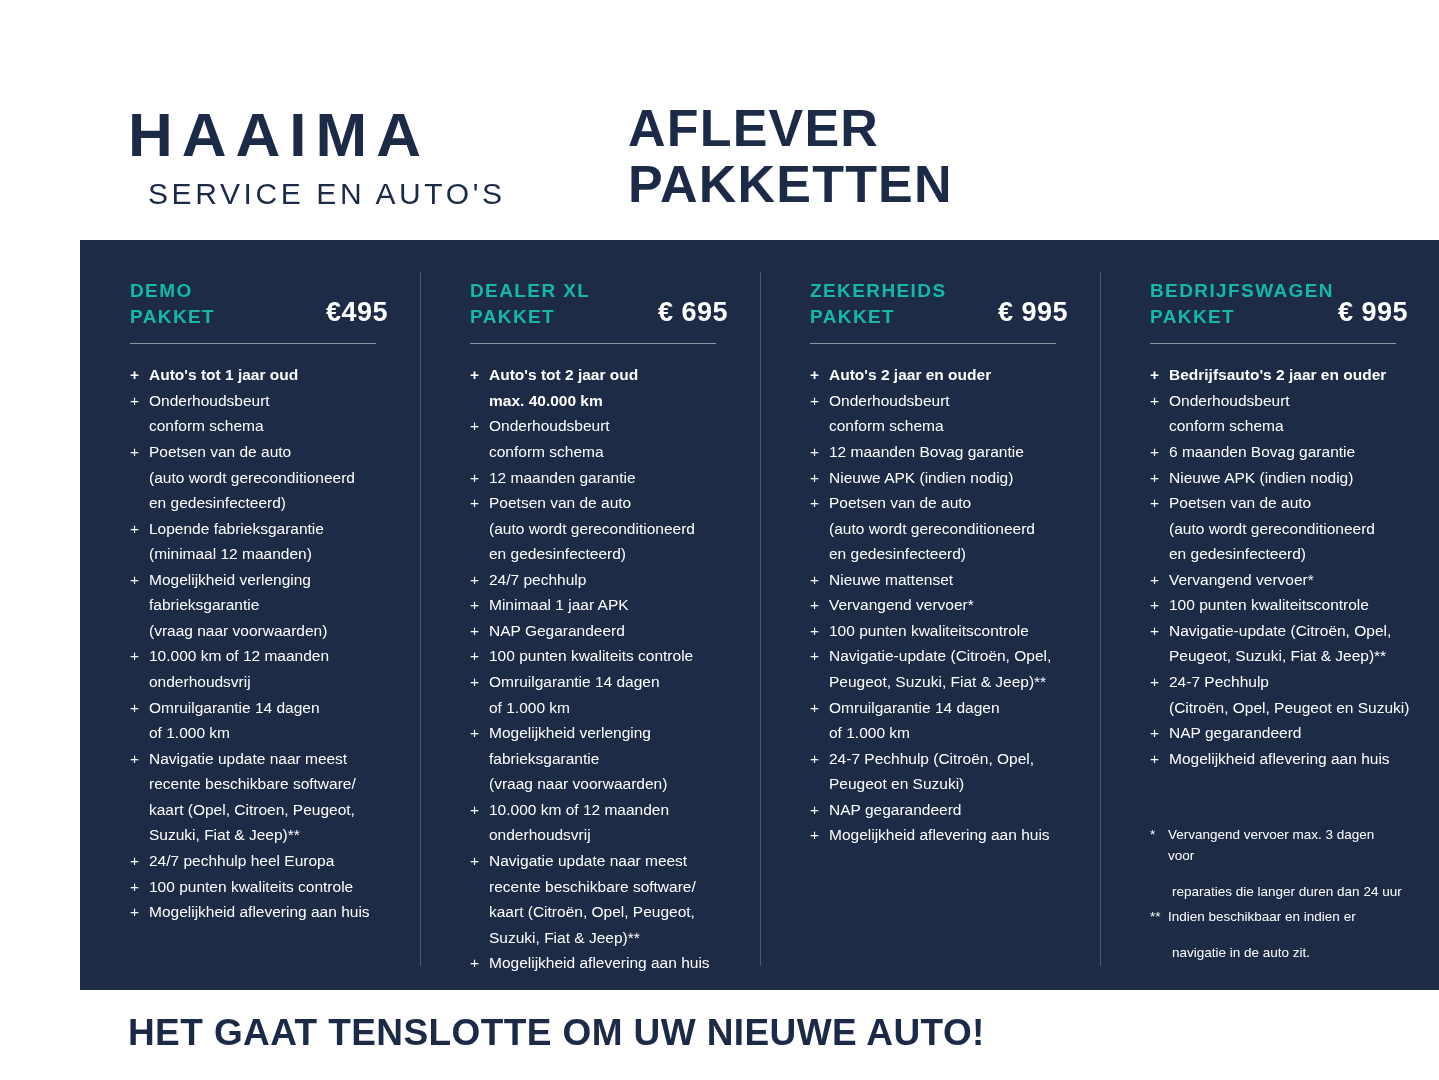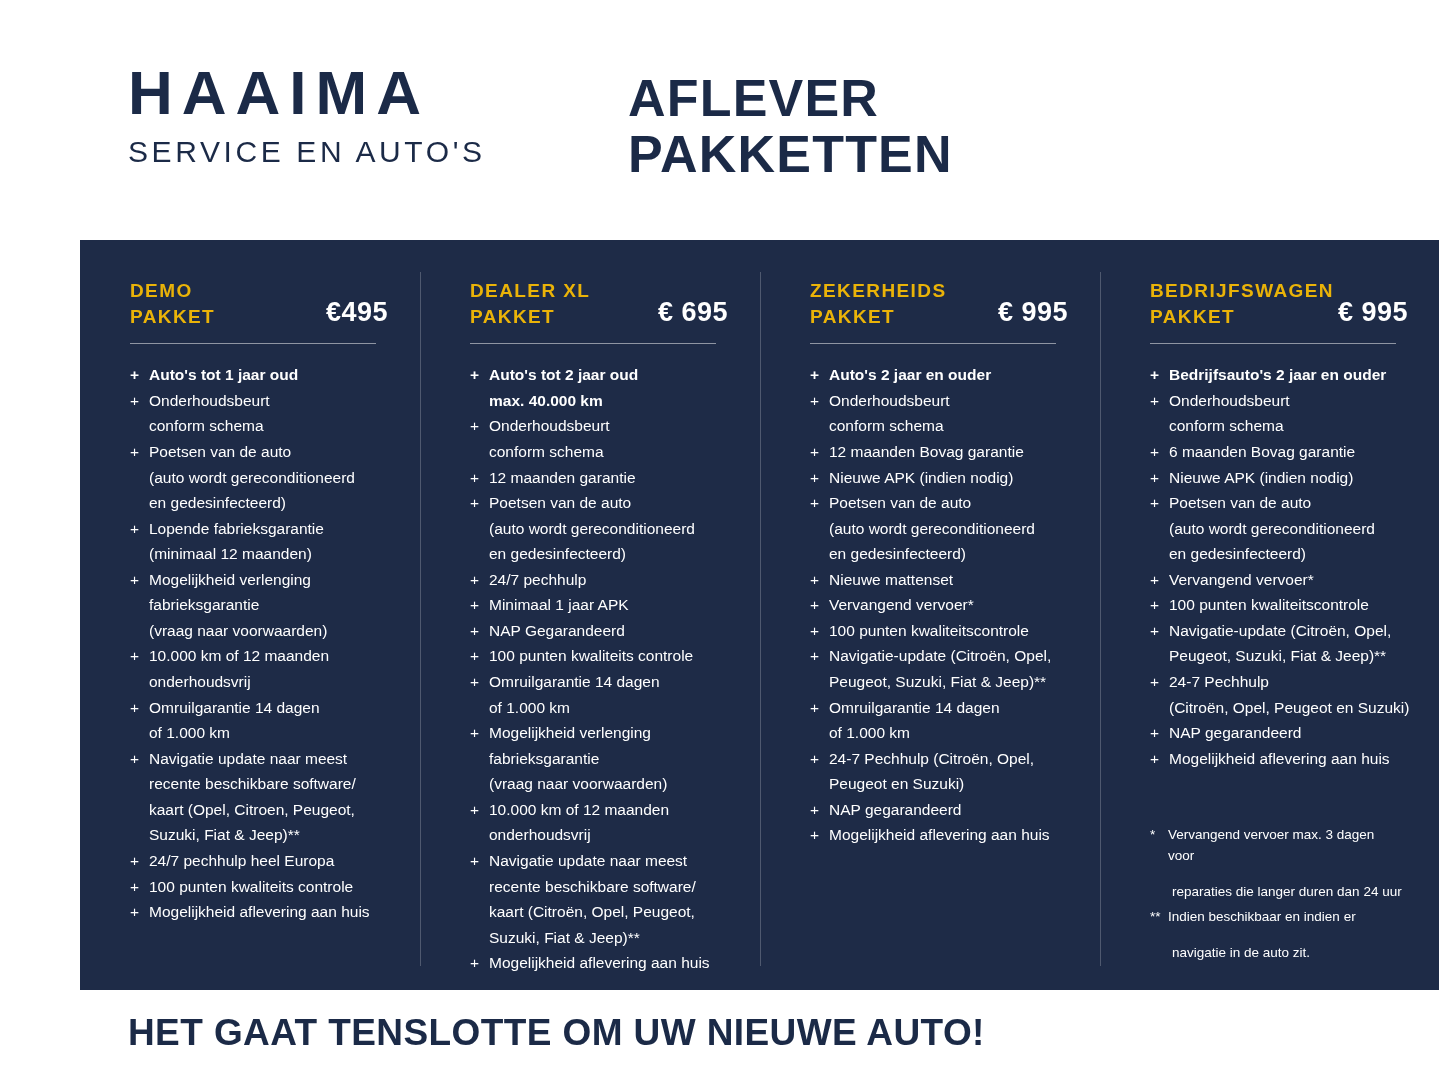--- a/index.html
+++ b/index.html
@@ -23,39 +23,40 @@
   }
 
   
   .header {
     position: absolute;
     left: 128px;
     top: 62px;
     width: 1200px;
     height: 150px;
     display: flex;
-    align-items: flex-start;
+    align-items: flex-end;
   }
   .brand {
     width: 500px;
   }
   .brand-name {
     font-size: 62px;
     font-weight: 700;
     letter-spacing: 9px;
     line-height: 1.0;
     color: #1b2a47;
   }
   .brand-sub {
     font-size: 30px;
     font-weight: 400;
     letter-spacing: 3.6px;
     line-height: 1.2;
     margin-top: 10px;
     color: #1b2a47;
+    margin-left: 20px;
   }
   .title {
     margin-top: 8px;
     font-size: 52px;
     font-weight: 700;
     line-height: 1.08;
     letter-spacing: 1.2px;
     color: #1b2a47;
   }
   .title .l2 { display: block; }
@@ -87,21 +88,21 @@
     width: 1px;
     background: rgba(255,255,255,0.22);
   }
   .col-head {
     display: flex;
     align-items: flex-end;
     justify-content: space-between;
     padding-right: 6px;
   }
   .pkg-name {
-    color: #eab308;
+    color: #14b8a6;
     font-size: 19px;
     font-weight: 700;
     letter-spacing: 1.4px;
     line-height: 1.35;
     text-transform: uppercase;
   }
   .pkg-price {
     color: #ffffff;
     font-size: 27px;
     font-weight: 700;

